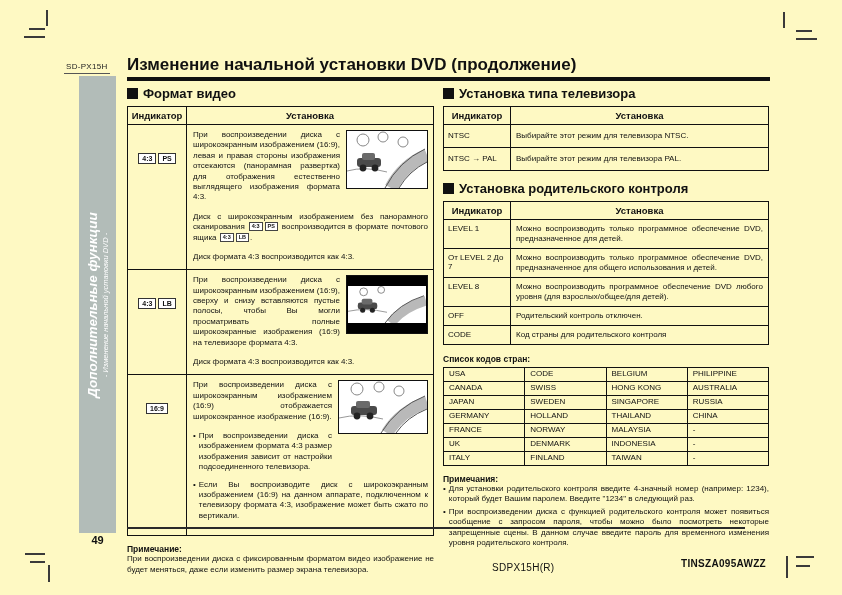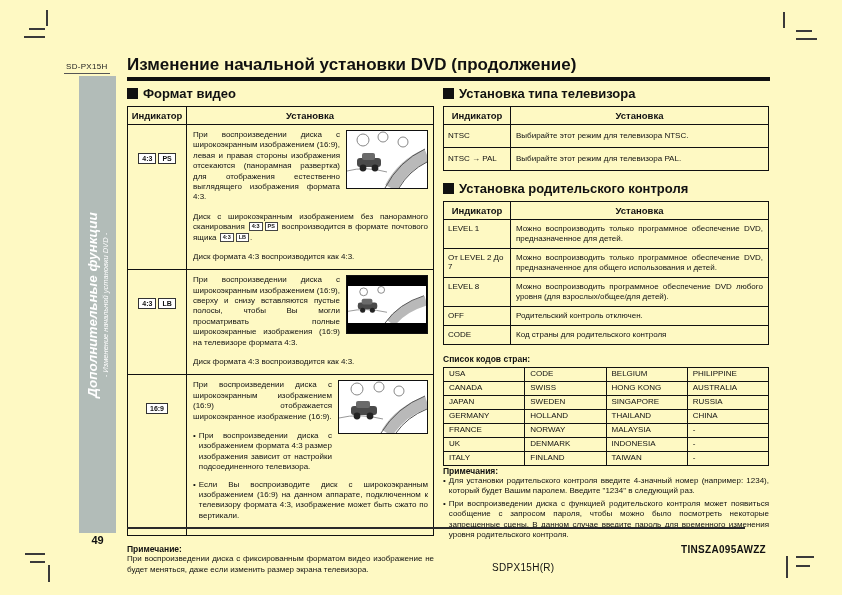--- a/index.html
+++ b/index.html
@@ -69,27 +69,27 @@
   
   .std-table th { font-size:9.5px; height:13px; }
   .std-table .ind-col { width:62px; }
   .std-table td.ind { font-size:8px; padding:4px 2px 4px 4px; }
   .std-table td.set { font-size:8px; padding:4px 5px; line-height:1.25; text-align:justify; }
   .tv-table td.ind, .tv-table td.set { padding-top:6px; padding-bottom:6px; }
 
   .list-head { font-size:8.5px; font-weight:bold; margin:9px 0 3px 0; }
   .country-table td { font-size:8px; padding:1px 5px; height:11px; width:25%; }
 
-  .notes-right { }
+  .notes-right { margin-top:8px; }
   .notes-right .bullet { font-size:8px; line-height:1.3; margin-bottom:2px; }
 
   
   .footer-rule { position:absolute; left:127px; top:527px; width:618px; height:2px; background:#2a2a2a; }
   .footer-left { position:absolute; left:472px; top:562px; font-size:10px; letter-spacing:.3px;margin-left:20px; }
-  .footer-right { position:absolute; left:681px; top:544px; font-size:10px; font-weight:bold; letter-spacing:.3px; }
+  .footer-right { position:absolute; left:681px; top:558px; font-size:10px; font-weight:bold; letter-spacing:.3px; }
 </style>
 </head>
 <body>
 
 <div class="page">
 
   <div class="mark" style="left:46px;top:10px;width:1.5px;height:16px;"></div>
   <div class="mark" style="left:29px;top:28px;width:16px;height:1.5px;"></div>
   <div class="mark" style="left:24px;top:36px;width:21px;height:1.5px;"></div>
   <div class="mark" style="left:783px;top:12px;width:1.5px;height:16px;"></div>

